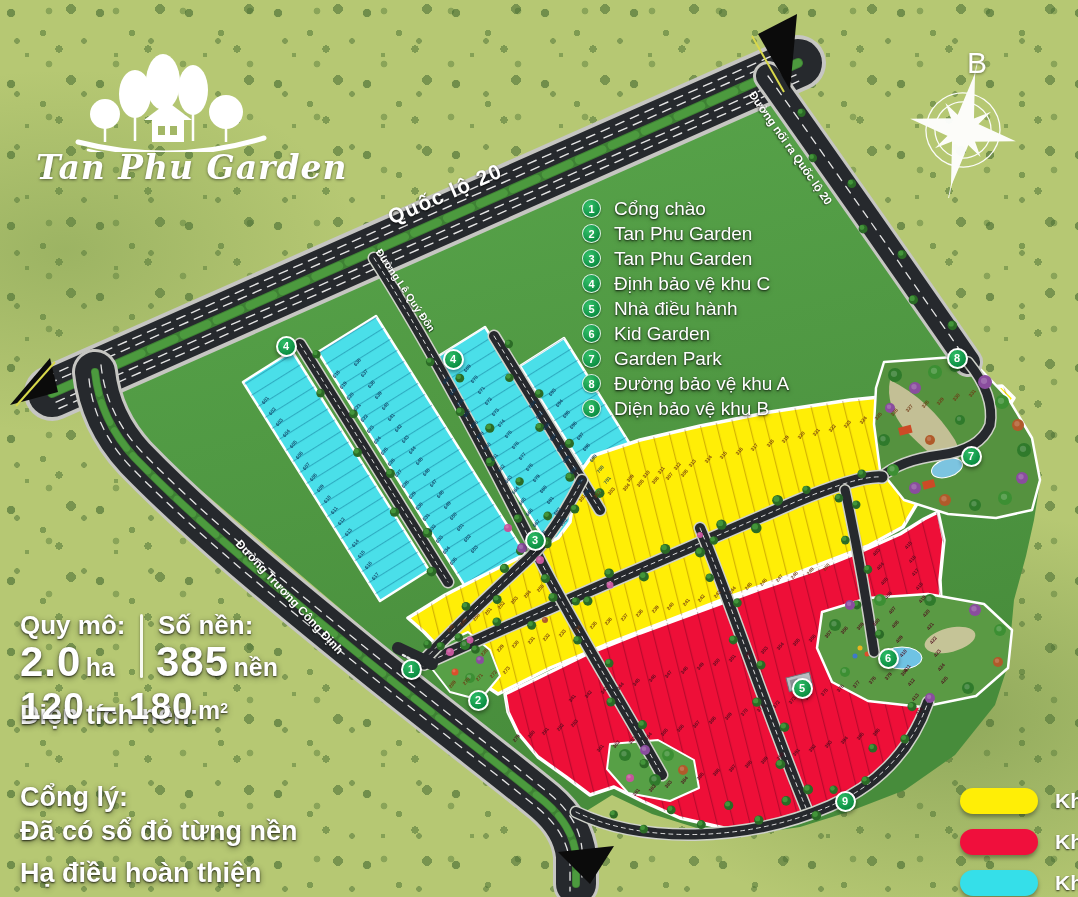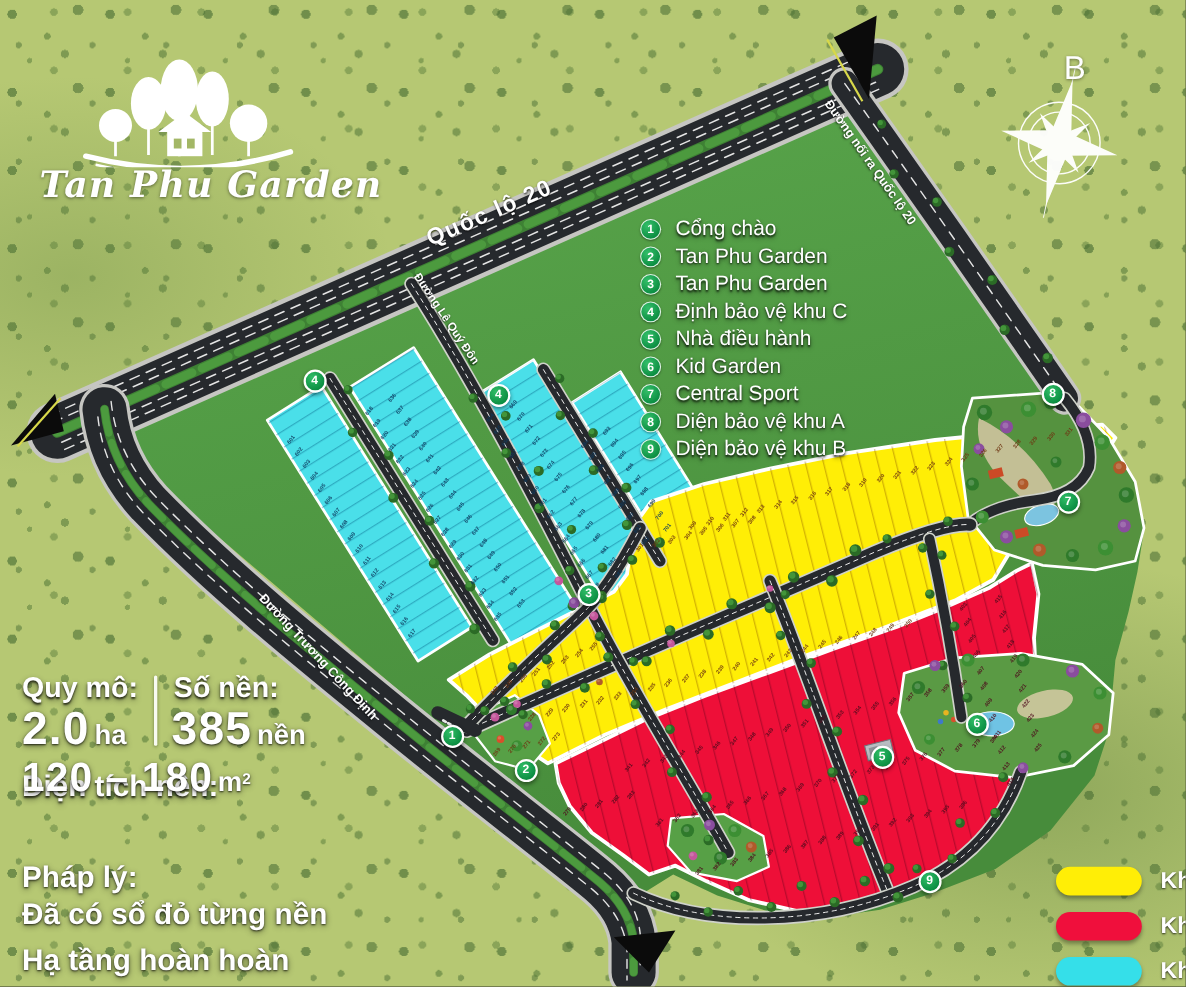--- a/index.html
+++ b/index.html
@@ -824,25 +824,25 @@
       <div class="lg-row">
         <span class="lg-dot">5</span>
         <span class="lg-txt">Nhà điều hành</span>
       </div>
       <div class="lg-row">
         <span class="lg-dot">6</span>
         <span class="lg-txt">Kid Garden</span>
       </div>
       <div class="lg-row">
         <span class="lg-dot">7</span>
-        <span class="lg-txt">Central Sport</span>
+        <span class="lg-txt">Garden Park</span>
       </div>
       <div class="lg-row">
         <span class="lg-dot">8</span>
-        <span class="lg-txt">Diện bảo vệ khu A</span>
+        <span class="lg-txt">Đường bảo vệ khu A</span>
       </div>
       <div class="lg-row">
         <span class="lg-dot">9</span>
         <span class="lg-txt">Diện bảo vệ khu B</span>
       </div>
     </div>
 
   <div id="stats" class="shadowtext">
     <div class="st-label" style="left:20px;top:610px;">Quy mô:</div>
     <div style="left:20px;top:638px;">
@@ -852,23 +852,23 @@
     <div class="st-label" style="left:158px;top:610px;">Số nền:</div>
     <div style="left:156px;top:638px;">
       <span class="st-big">385</span>
       <span class="st-unit">nền</span>
     </div>
     <div class="st-mid" style="left:20px;top:700px;">Diện tích nền:</div>
     <div style="left:20px;top:686px;text-align:right;">
       <span class="st-big" style="font-size:37px;">120 – 180</span>
       <span class="st-unit">m</span><sup style="font-size:14px;font-weight:700;">2</sup>
     </div>
-    <div class="st-mid" style="left:20px;top:782px;">Pháp lý:</div>
+    <div class="st-mid" style="left:20px;top:782px;">Cổng lý:</div>
     <div class="st-mid" style="left:20px;top:816px;font-weight:800;">Đã có sổ đỏ từng nền</div>
-    <div class="st-mid" style="left:20px;top:858px;font-weight:600;">Hạ tầng hoàn hoàn</div>
+    <div class="st-mid" style="left:20px;top:858px;font-weight:600;">Hạ điều hoàn thiện</div>
   </div>
   <div class="st-divider"></div>
 
   <div class="road-label" id="rl-ql20">Quốc lộ 20</div>
   <div class="road-label" id="rl-connector">Đường nối ra Quốc lộ 20</div>
   <div class="road-label" id="rl-lqd">Đường Lê Quý Đôn</div>
   <div class="road-label" id="rl-tcd">Đường Trương Công Định</div>
 
   <div id="markers">
       <div class="marker" style="left: 400.5px; top: 658.5px;">1</div>

